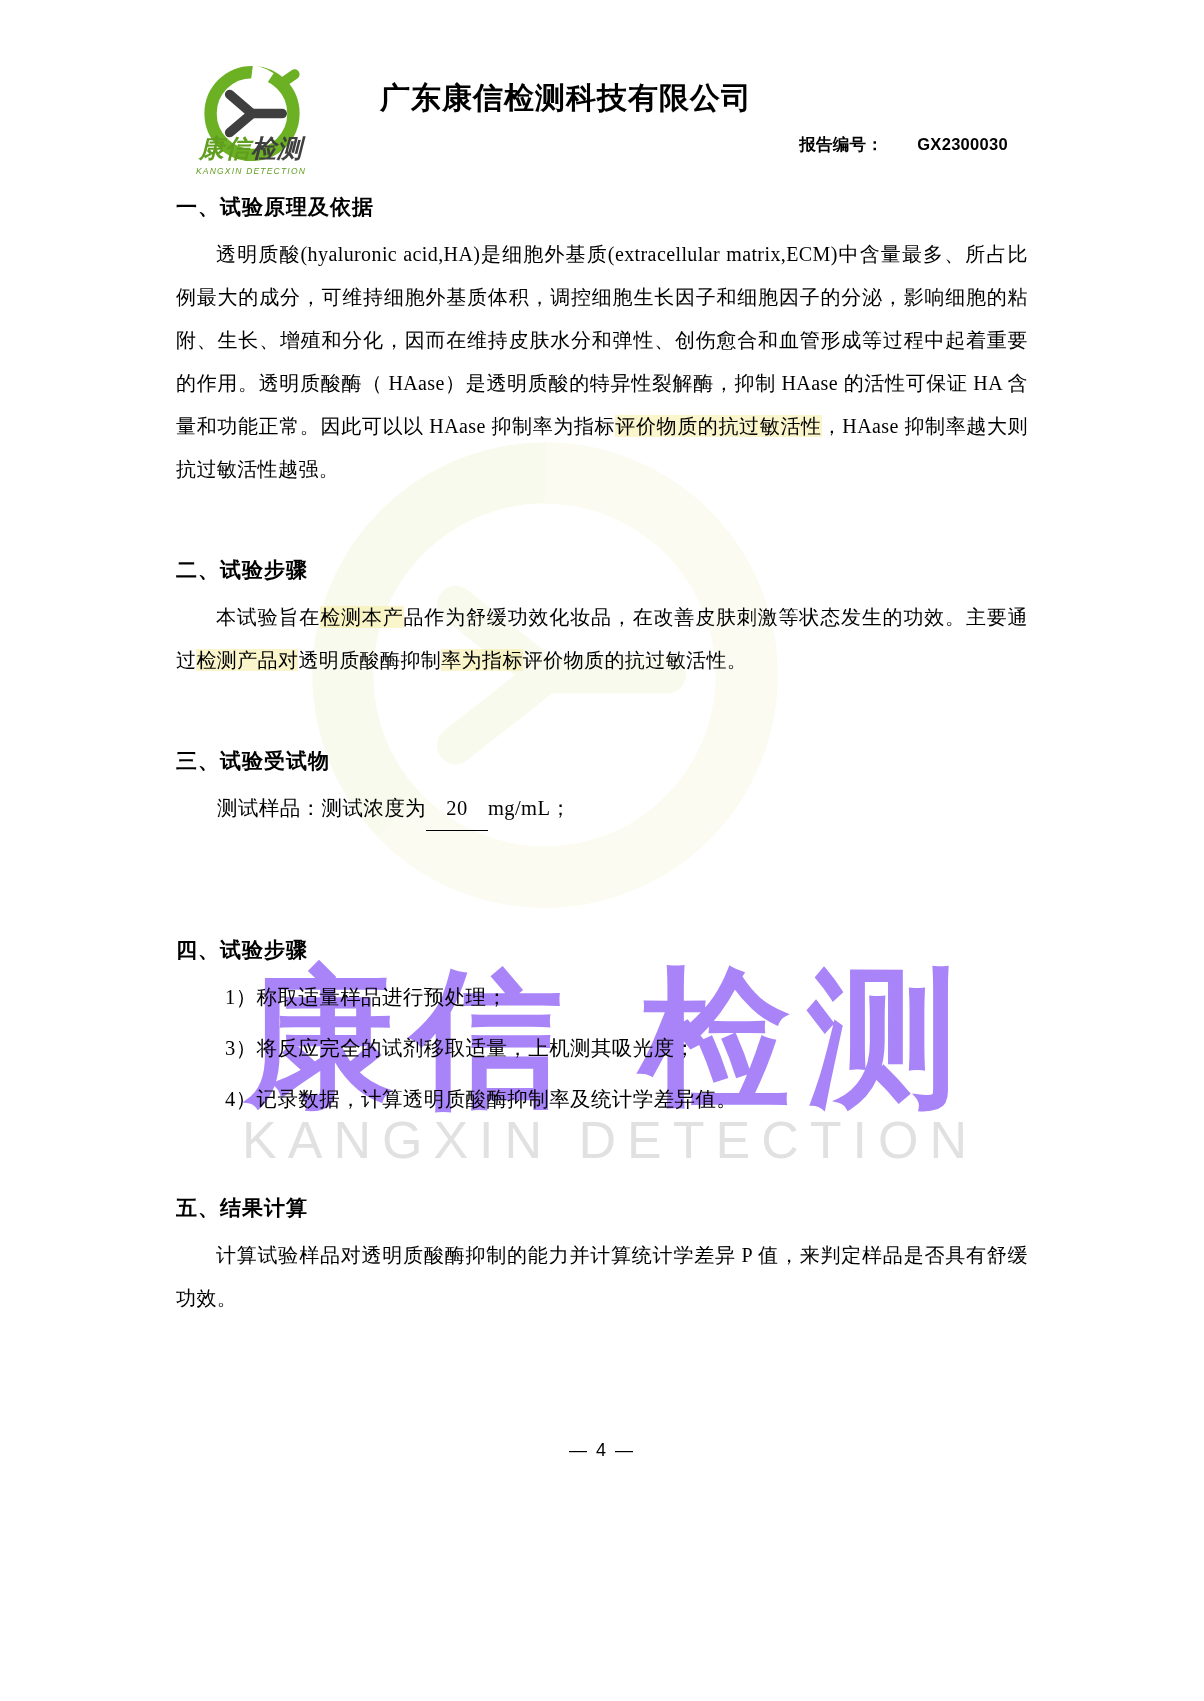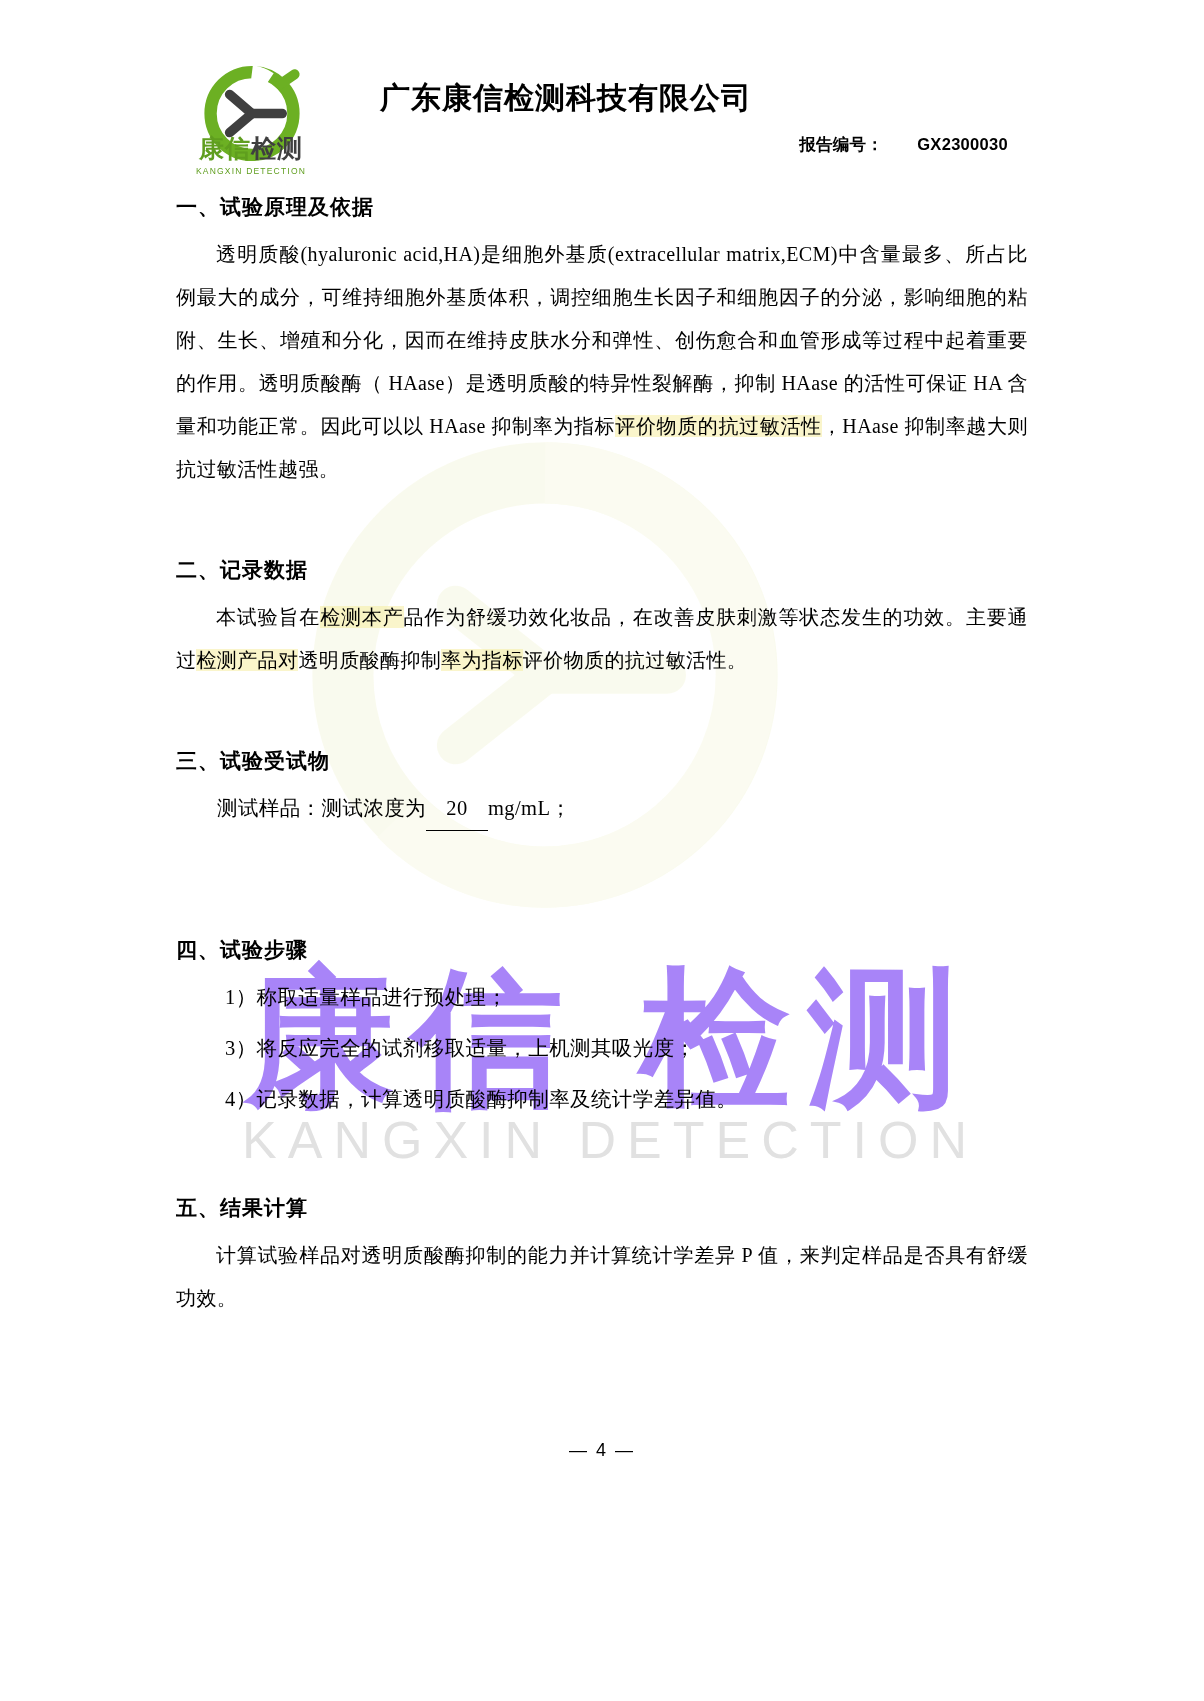--- a/index.html
+++ b/index.html
@@ -92,20 +92,21 @@
     width: 112px;
     height: 112px;
   }
   .logo-sub {
     position: absolute;
     left: 186px;
     top: 132px;
     width: 130px;
     text-align: center;
     font-family: "Liberation Sans", sans-serif;
+    font-style: italic;
   }
   .logo-sub .cn {
     font-size: 25px;
     font-weight: bold;
     color: #5f9e1e;
     letter-spacing: 1px;
     white-space: nowrap;
   }
   .logo-sub .cn .alt { color: #3f3f3f; }
   .logo-sub .en {
@@ -241,21 +242,21 @@
       </div>
     </div>
 
     <div class="body-area">
 
       <h2 class="sec">一、试验原理及依据</h2>
       <p class="para"><span>透明质酸(hyaluronic acid,HA)是细胞外基质(extracellular matrix,ECM)中含量最多、所占比例最大的成分，可维持细胞外基质体积，调控细胞生长因子和细胞因子的分泌，影响细胞的粘附、生长、增殖和分化，因而在维持皮肤水分和弹性、创伤愈合和血管形成等过程中起着重要的作用。透明质酸酶（ HAase）是透明质酸的特异性裂解酶，抑制 HAase 的活性可保证 HA 含量和功能正常。因此可以以 HAase 抑制率为指标</span><span class="mark">评价物质的抗过敏活性</span><span>，HAase 抑制率越大则抗过敏活性越强。</span></p>
 
       <div class="gap-lg"></div>
 
-      <h2 class="sec">二、记录数据</h2>
+      <h2 class="sec">二、试验步骤</h2>
       <p class="para"><span>本试验旨在</span><span class="mark">检测本产</span><span>品作为舒缓功效化妆品，在改善皮肤刺激等状态发生的功效。主要通过</span><span class="mark">检测产品对</span><span>透明质酸酶抑制</span><span class="mark">率为指标</span><span>评价物质的抗过敏活性。</span></p>
 
       <div class="gap-lg"></div>
 
       <h2 class="sec">三、试验受试物</h2>
       <p class="indent-line"><span>测试样品：测试浓度为</span><span class="blank">20</span><span>mg/mL；</span></p>
 
       <div class="gap-lg"></div>
       <div class="gap-md"></div>
 

